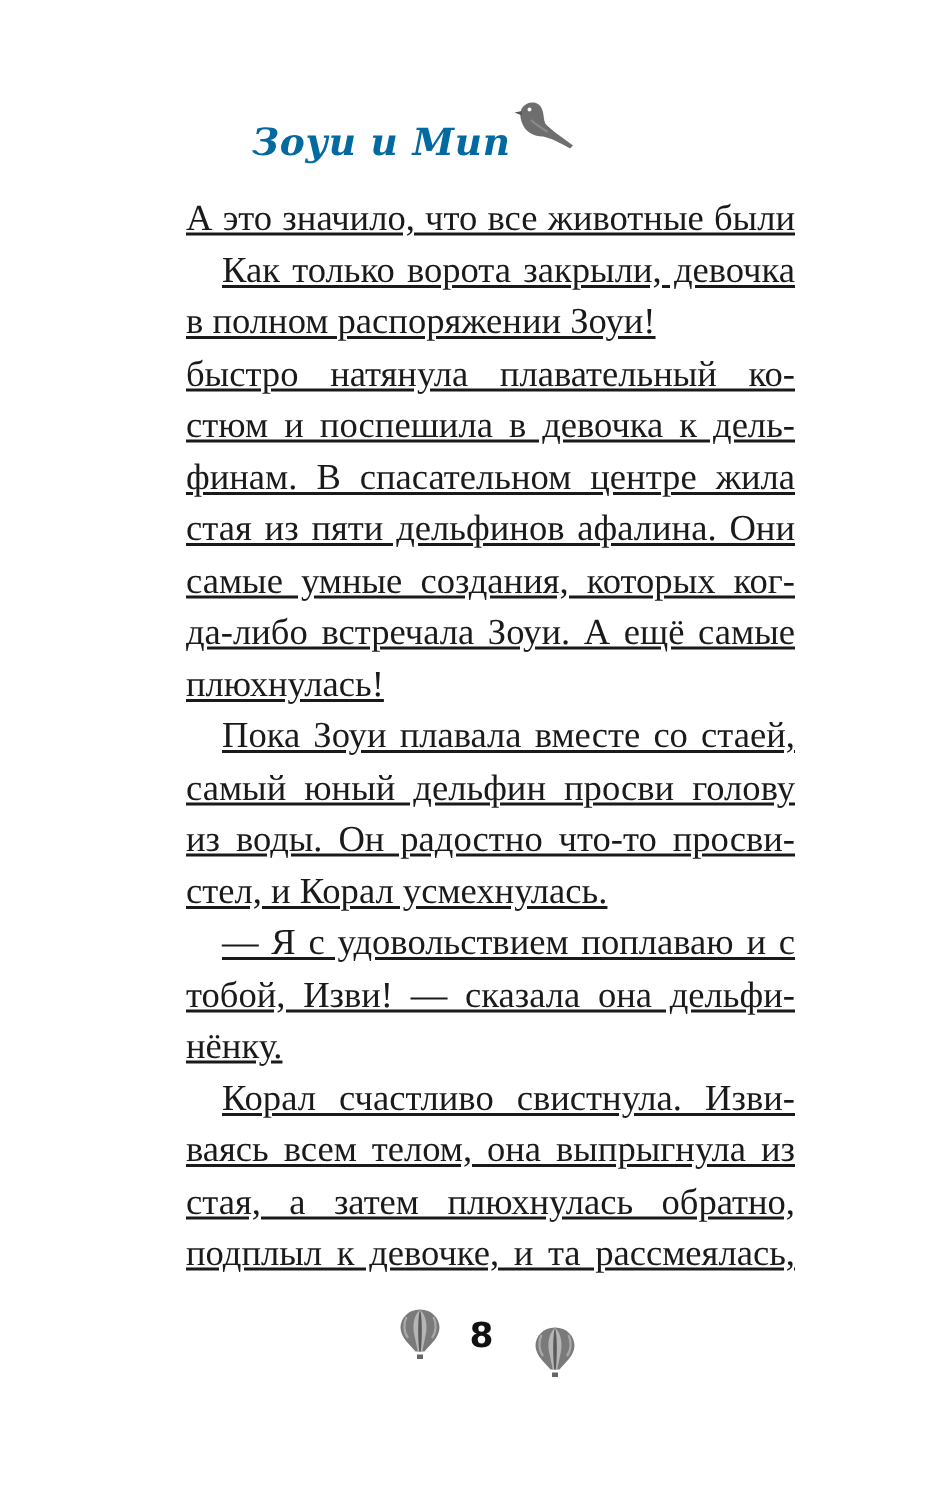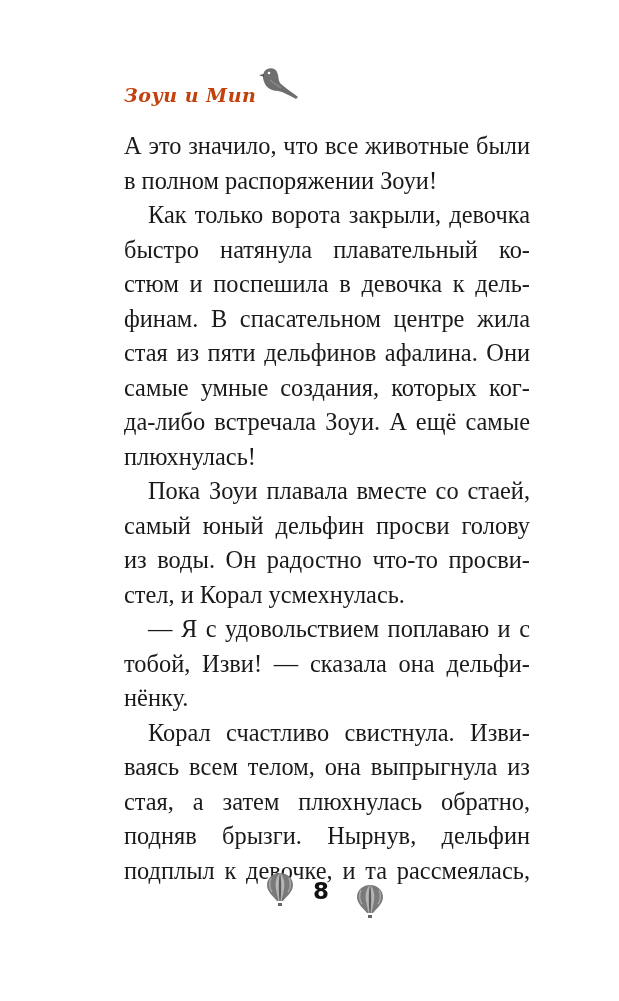--- a/index.html
+++ b/index.html
@@ -14,43 +14,45 @@
   .header {
     position: absolute;
     left: 124px; top: 62px;
     height: 50px;
     display: flex; align-items: flex-end;
   }
   .series-title {
     font-family: "DejaVu Serif", serif;
     font-style: italic;
     font-weight: bold;
-    font-size: 19px;
-    color: #c2410c;
+    font-size: 25px;
+    color: #0369a1;
     letter-spacing: 0.5px;
     line-height: 34px;
+    margin-left: 44px;
   }
   .bird-icon {
     width: 50px; height: 36px;
     margin-left: -6px;
     margin-bottom: 10px;
   }
   .body-text {
     position: absolute;
     left: 124px; top: 129px;
     width: 406px;
     font-size: 24.4px;
     line-height: 34.5px;
   }
   .line {
     display: block;
     white-space: nowrap;
     text-align-last: justify;
     text-align: justify;
     height: 34.5px;
+    text-decoration: underline;
   }
   .line.last { text-align-last: left; }
   .line.indent { padding-left: 24px; }
   .footer {
     position: absolute;
     left: 0; top: 866px; width: 619px; height: 60px;
   }
   .balloon-left { position: absolute; left: 266px; top: 6px; width: 28px; height: 36px; }
   .balloon-right { position: absolute; left: 356px; top: 18px; width: 28px; height: 36px; }
   .page-number {
@@ -68,40 +70,39 @@
   <svg class="bird-icon" viewBox="0 0 50 36">
     <path d="M14 6 C17 1 25 1 27 6 C29 10 28 14 30 17 C34 21 40 25 48 31 L46 33 C39 29 33 26 28 25 C22 25 17 22 15 18 C13 14 12 10 14 6 Z" fill="#6e6e6e"></path>
     <path d="M14 8 L9 9 L14 11 Z" fill="#555"></path>
     <circle cx="19" cy="7" r="1.3" fill="#fff"></circle>
     <path d="M20 14 C23 17 27 19 31 22" stroke="#8a8a8a" stroke-width="1.5" fill="none"></path>
   </svg>
 </div>
 
 <div class="body-text">
   <span class="line">А это значило, что все животные были</span>
+  <span class="line indent">Как только ворота закрыли, девочка</span>
   <span class="line last">в полном распоряжении Зоуи!</span>
-  <span class="line indent">Как только ворота закрыли, девочка</span>
   <span class="line">быстро натянула плавательный ко-</span>
   <span class="line">стюм и поспешила в девочка к дель-</span>
   <span class="line">финам. В спасательном центре жила</span>
   <span class="line">стая из пяти дельфинов афалина. Они</span>
   <span class="line">самые умные создания, которых ког-</span>
   <span class="line">да-либо встречала Зоуи. А ещё самые</span>
   <span class="line last">плюхнулась!</span>
   <span class="line indent">Пока Зоуи плавала вместе со стаей,</span>
   <span class="line">самый юный дельфин просви голову</span>
   <span class="line">из воды. Он радостно что-то просви-</span>
   <span class="line last">стел, и Корал усмехнулась.</span>
   <span class="line indent">— Я с удовольствием поплаваю и с</span>
   <span class="line">тобой, Изви! — сказала она дельфи-</span>
   <span class="line last">нёнку.</span>
   <span class="line indent">Корал счастливо свистнула. Изви-</span>
   <span class="line">ваясь всем телом, она выпрыгнула из</span>
   <span class="line">стая, а затем плюхнулась обратно,</span>
-  <span class="line">подняв брызги. Нырнув, дельфин</span>
   <span class="line">подплыл к девочке, и та рассмеялась,</span>
 </div>
 
 <div class="footer">
   <svg class="balloon-left" viewBox="0 0 28 36">
     <path d="M14 1 C6 1 1 7 1 13 C1 20 8 25 11 29 L17 29 C20 25 27 20 27 13 C27 7 22 1 14 1 Z" fill="#7a7a7a"></path>
     <path d="M14 1 C10 5 9 11 10 17 C11 22 12 26 12.5 29 L15.5 29 C16 26 17 22 18 17 C19 11 18 5 14 1 Z" fill="#b5b5b5"></path>
     <path d="M14 1 C12.5 6 12.5 20 13.5 29 L14.5 29 C15.5 20 15.5 6 14 1 Z" fill="#5a5a5a"></path>
     <path d="M5 6 C3 10 3 16 6 20" stroke="#a8a8a8" stroke-width="1.5" fill="none"></path>
     <path d="M23 6 C25 10 25 16 22 20" stroke="#a8a8a8" stroke-width="1.5" fill="none"></path>

